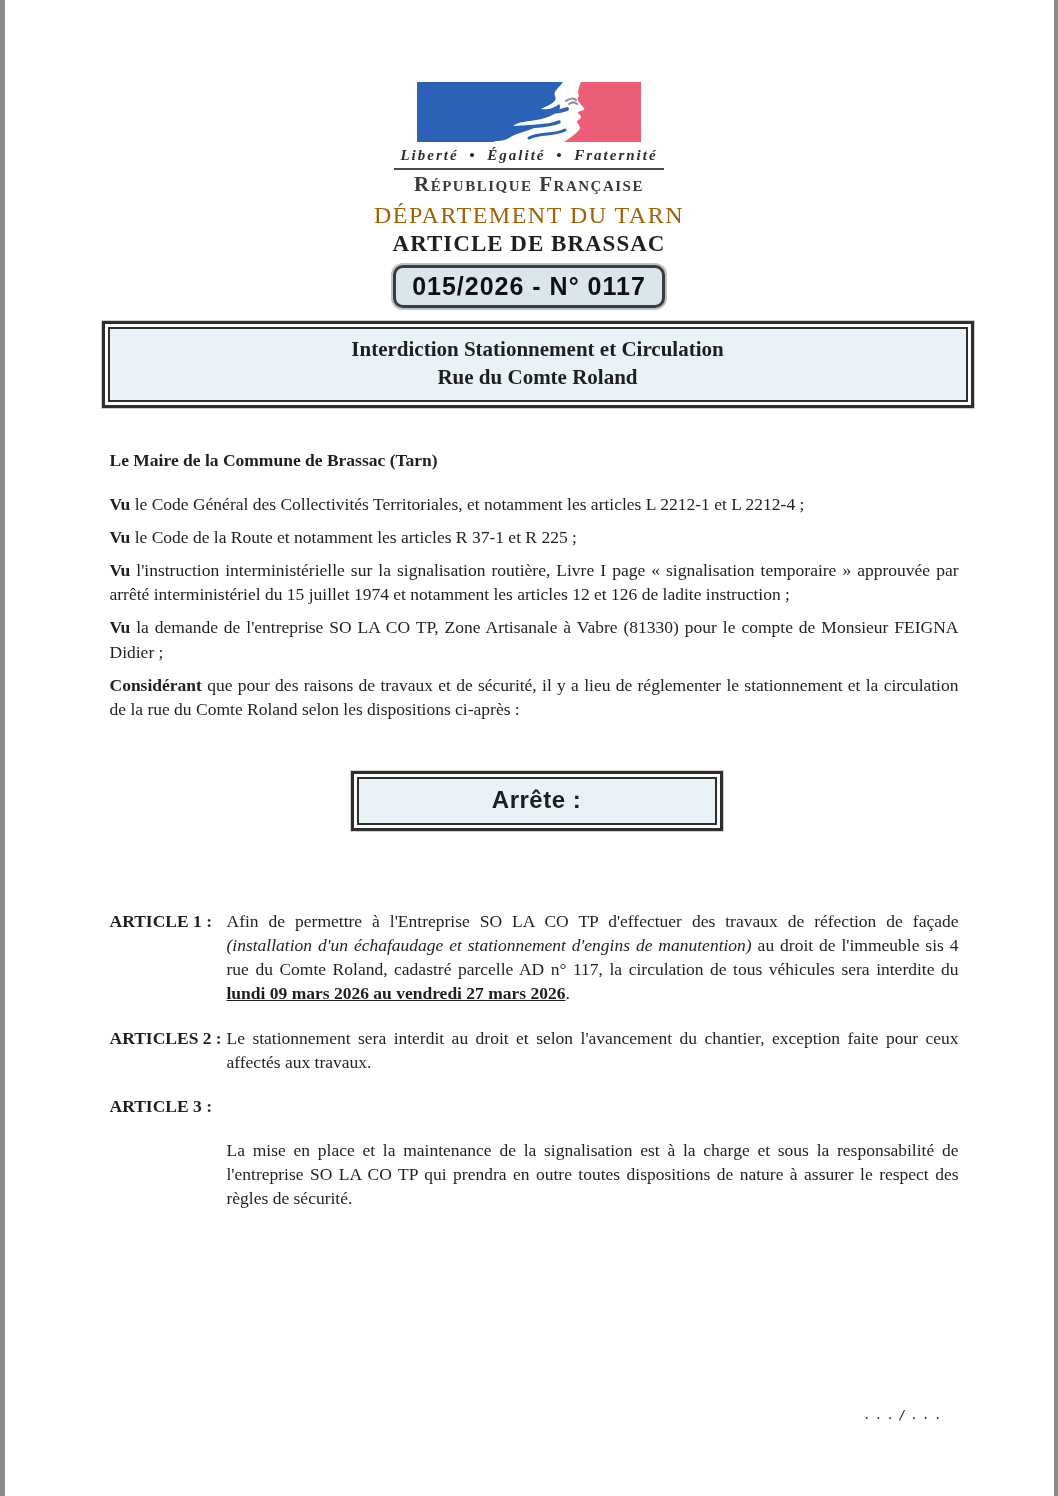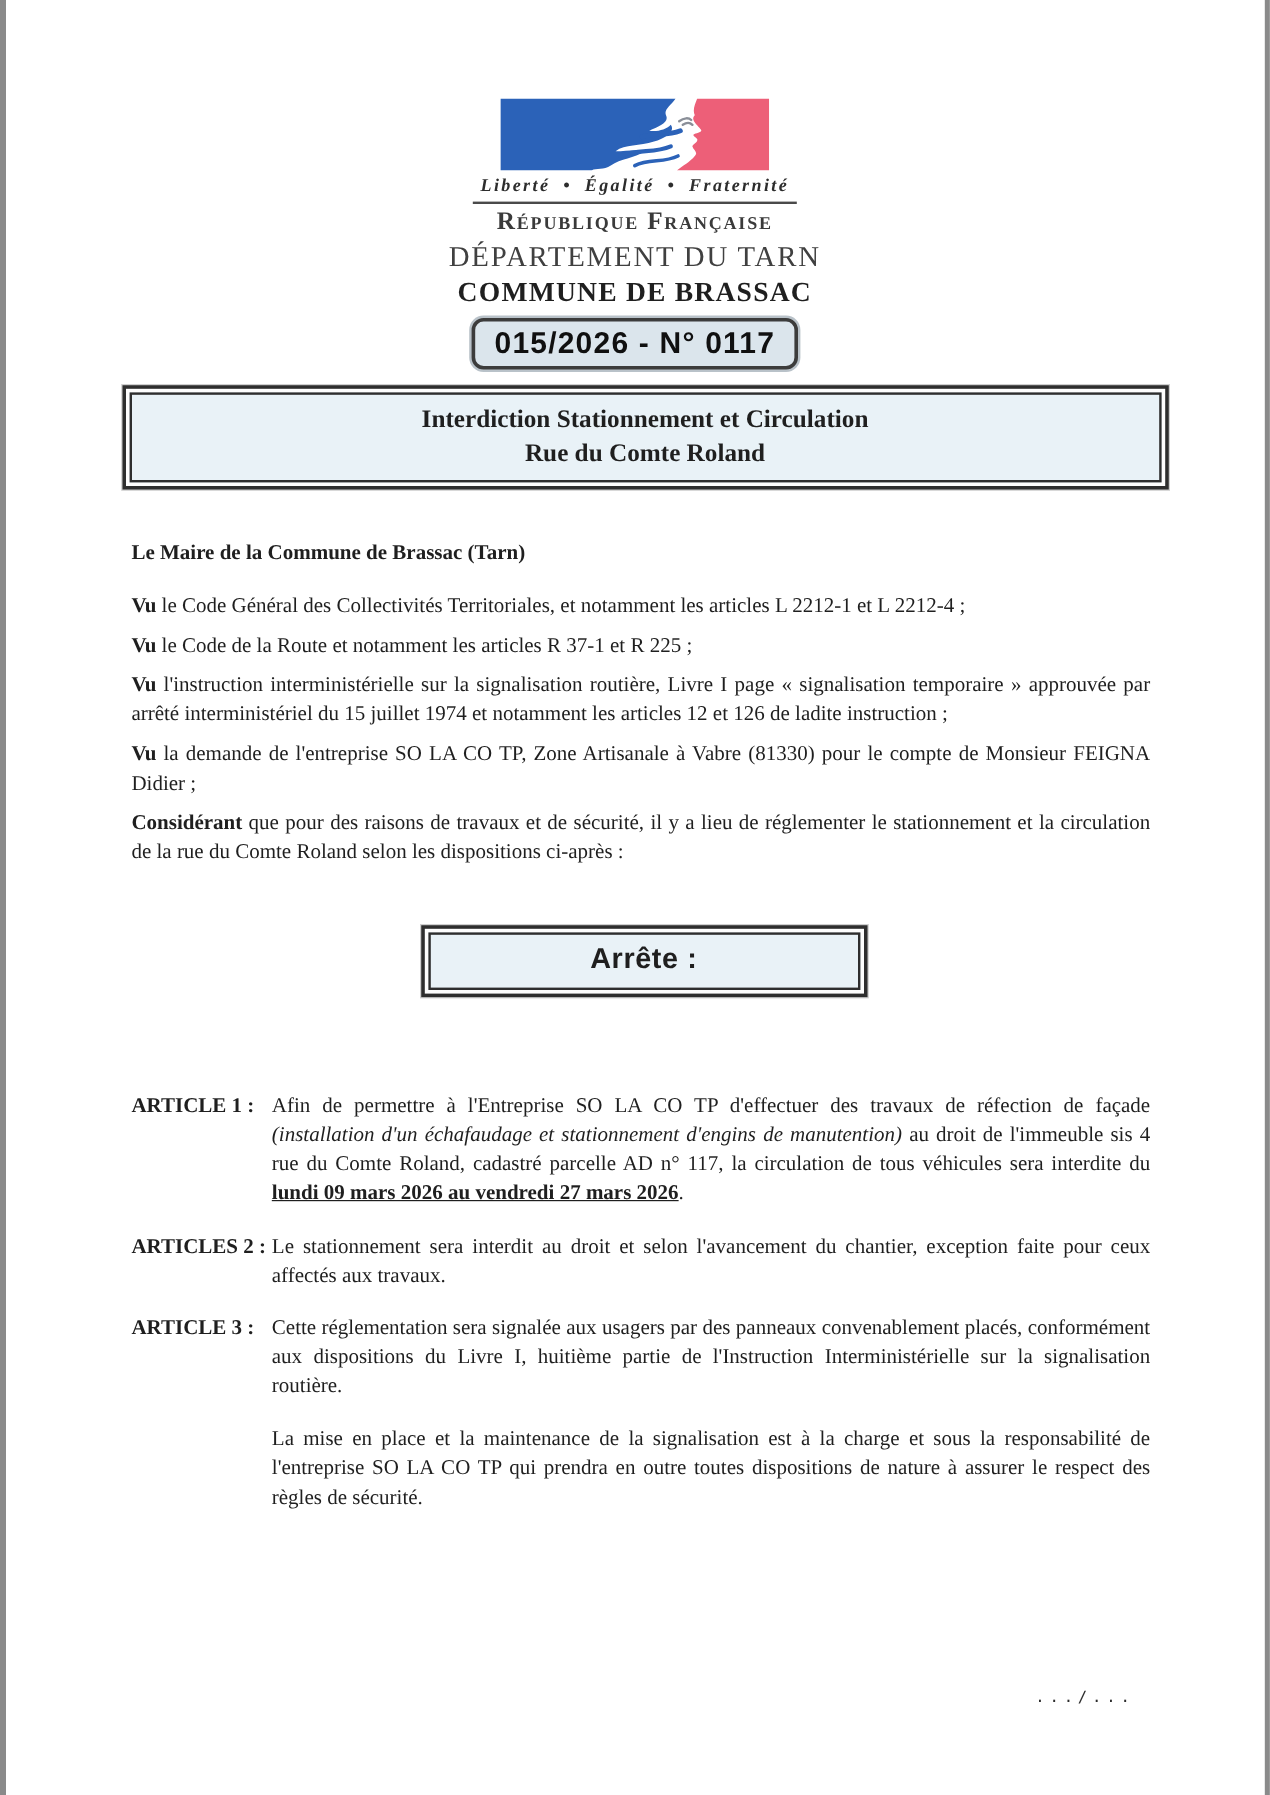--- a/index.html
+++ b/index.html
@@ -34,21 +34,21 @@
     border-bottom:2px solid #4a4a4a;
     padding:0 6px 4px;
     margin-top:1px;
   }
   .republic{
     font-variant:small-caps;
     font-weight:bold;font-size:21px;letter-spacing:1.5px;
     color:#3a3a3a;margin-top:2px;
   }
   .department{
-    font-size:24px;letter-spacing:1.5px;color:#404040;margin-top:5px;
+    font-size:24px;letter-spacing:1.5px;color:#a16207;margin-top:5px;
   }
   .commune{
     font-size:23px;font-weight:bold;letter-spacing:1px;margin-top:2px;
   }
   .badge{
     display:inline-block;
     margin-top:8px;
     background:var(--badge-bg);
     border:3px solid #3c3c3c;
     border-radius:10px;
@@ -117,21 +117,21 @@
         <path fill="none" stroke="var(--flag-blue)" stroke-width="3" stroke-linecap="round" d="M112,56 C124,50 136,54 148,48"></path>
 
         <path fill="var(--flag-red)" d="M224,0 H164 C162,5 160,10 162,14 C158,18 164,22 167,26 C169,28 163,29 161,30 C160,32 165,33 164,35 C164,37 160,38 160,40 C161,43 165,45 162,48 C158,53 152,56 147,60 H224 Z"></path>
 
         <path fill="none" stroke="#8a8f98" stroke-width="2" stroke-linecap="round" d="M149,19 C153,16 157,16 159,18 M152,22 C155,20 158,20 160,22"></path>
       </svg>
     </div>
     <div><span class="motto">Liberté • Égalité • Fraternité</span></div>
     <div class="republic">République Française</div>
     <div class="department">DÉPARTEMENT DU TARN</div>
-    <div class="commune">COMMUNE DE BRASSAC</div>
+    <div class="commune">ARTICLE DE BRASSAC</div>
     <div><span class="badge">015/2026 - N° 0117</span></div>
   </header>
 
   <div class="frame-outer title-box">
     <div class="frame-inner">
       <div>Interdiction Stationnement et Circulation</div>
       <div>Rue du Comte Roland</div>
     </div>
   </div>
 
@@ -152,21 +152,20 @@
     <div class="article">
       <div class="article-label">ARTICLE 1 :</div>
       <div class="article-body"><span>Afin de permettre à l'Entreprise SO LA CO TP d'effectuer des travaux de réfection de façade </span><span style="font-style: italic;">(installation d'un échafaudage et stationnement d'engins de manutention)</span><span> au droit de l'immeuble sis 4 rue du Comte Roland, cadastré parcelle AD n° 117, la circulation de tous véhicules sera interdite du </span><span style="font-weight: bold; text-decoration: underline;">lundi 09 mars 2026 au vendredi 27 mars 2026</span><span>.</span></div>
     </div>
     <div class="article">
       <div class="article-label">ARTICLES 2 :</div>
       <div class="article-body"><span>Le stationnement sera interdit au droit et selon l'avancement du chantier, exception faite pour ceux affectés aux travaux.</span></div>
     </div>
     <div class="article">
       <div class="article-label">ARTICLE 3 :</div>
-      <div class="article-body"><span>Cette réglementation sera signalée aux usagers par des panneaux convenablement placés, conformément aux dispositions du Livre I, huitième partie de l'Instruction Interministérielle sur la signalisation routière.</span></div>
     </div>
     <div class="article">
       <div class="article-label"></div>
       <div class="article-body"><span>La mise en place et la maintenance de la signalisation est à la charge et sous la responsabilité de l'entreprise SO LA CO TP qui prendra en outre toutes dispositions de nature à assurer le respect des règles de sécurité.</span></div>
     </div>
   </section>
 
   <div class="pagination">.../...</div>
 
 </div>

